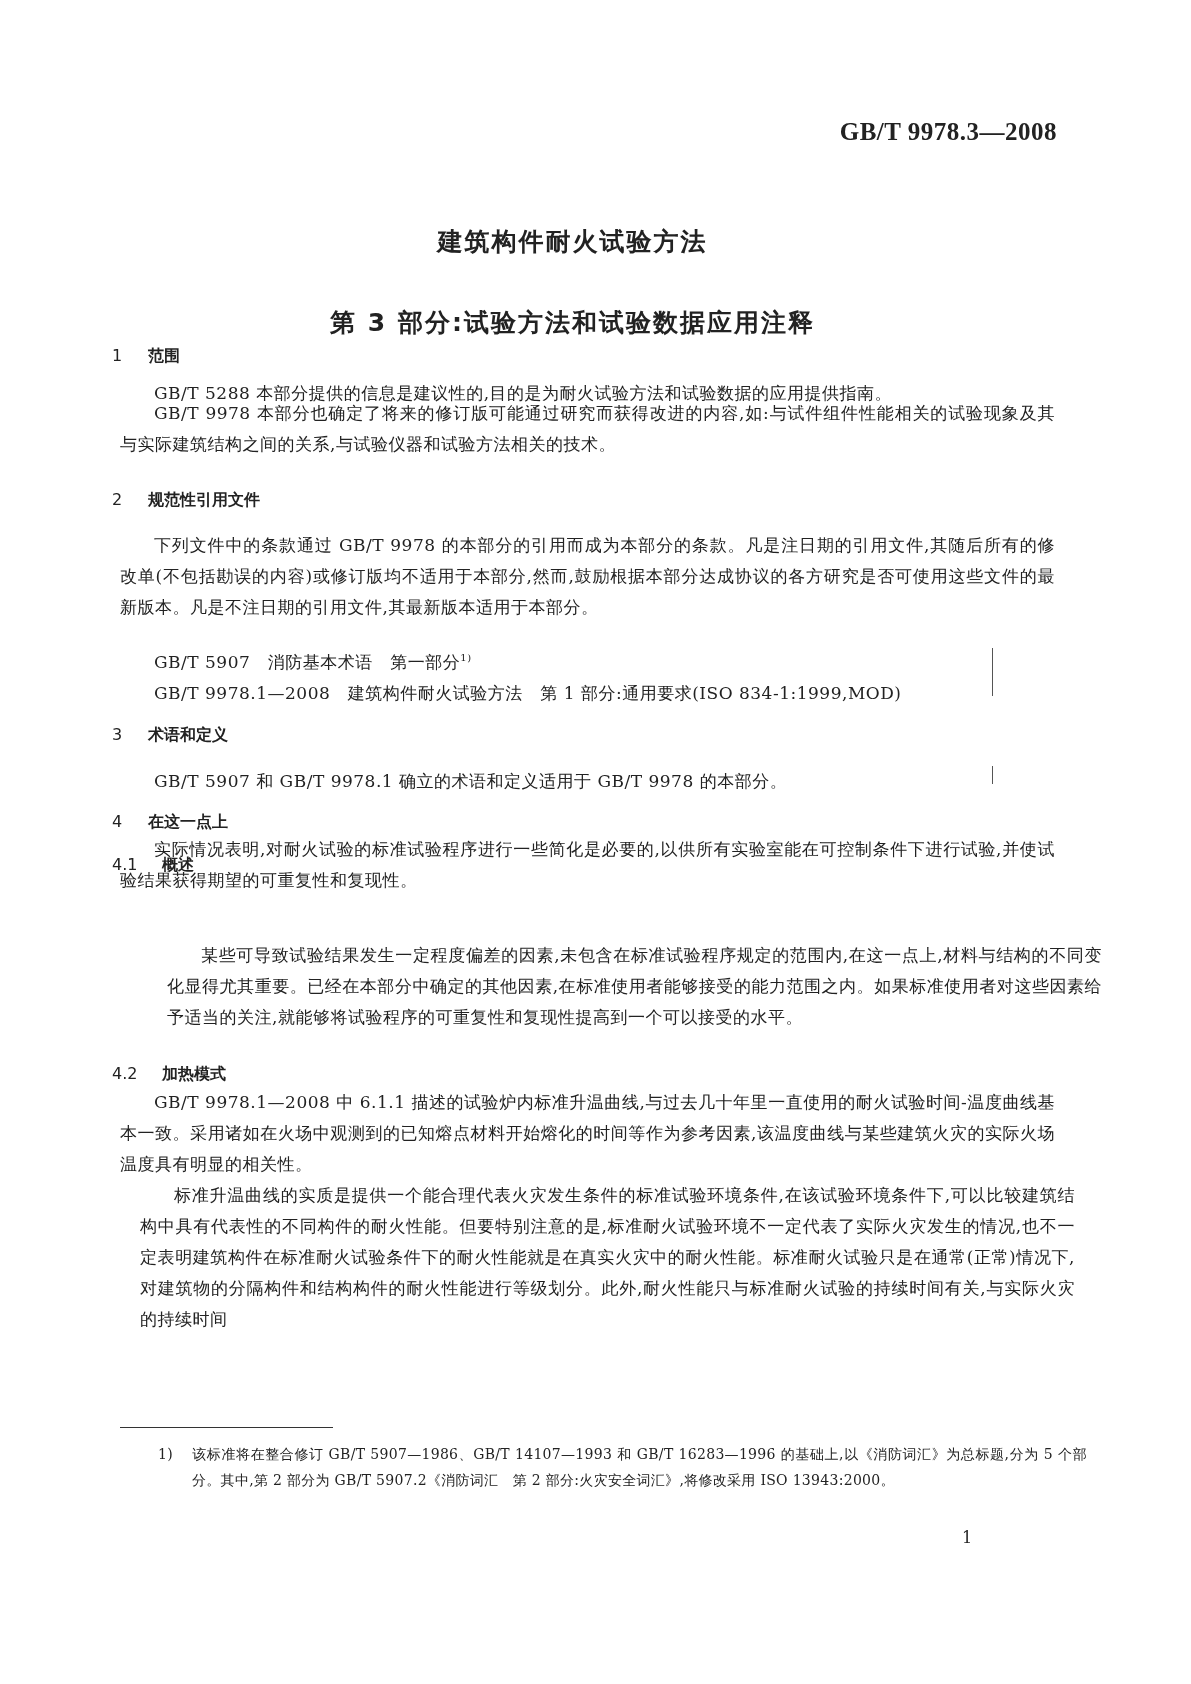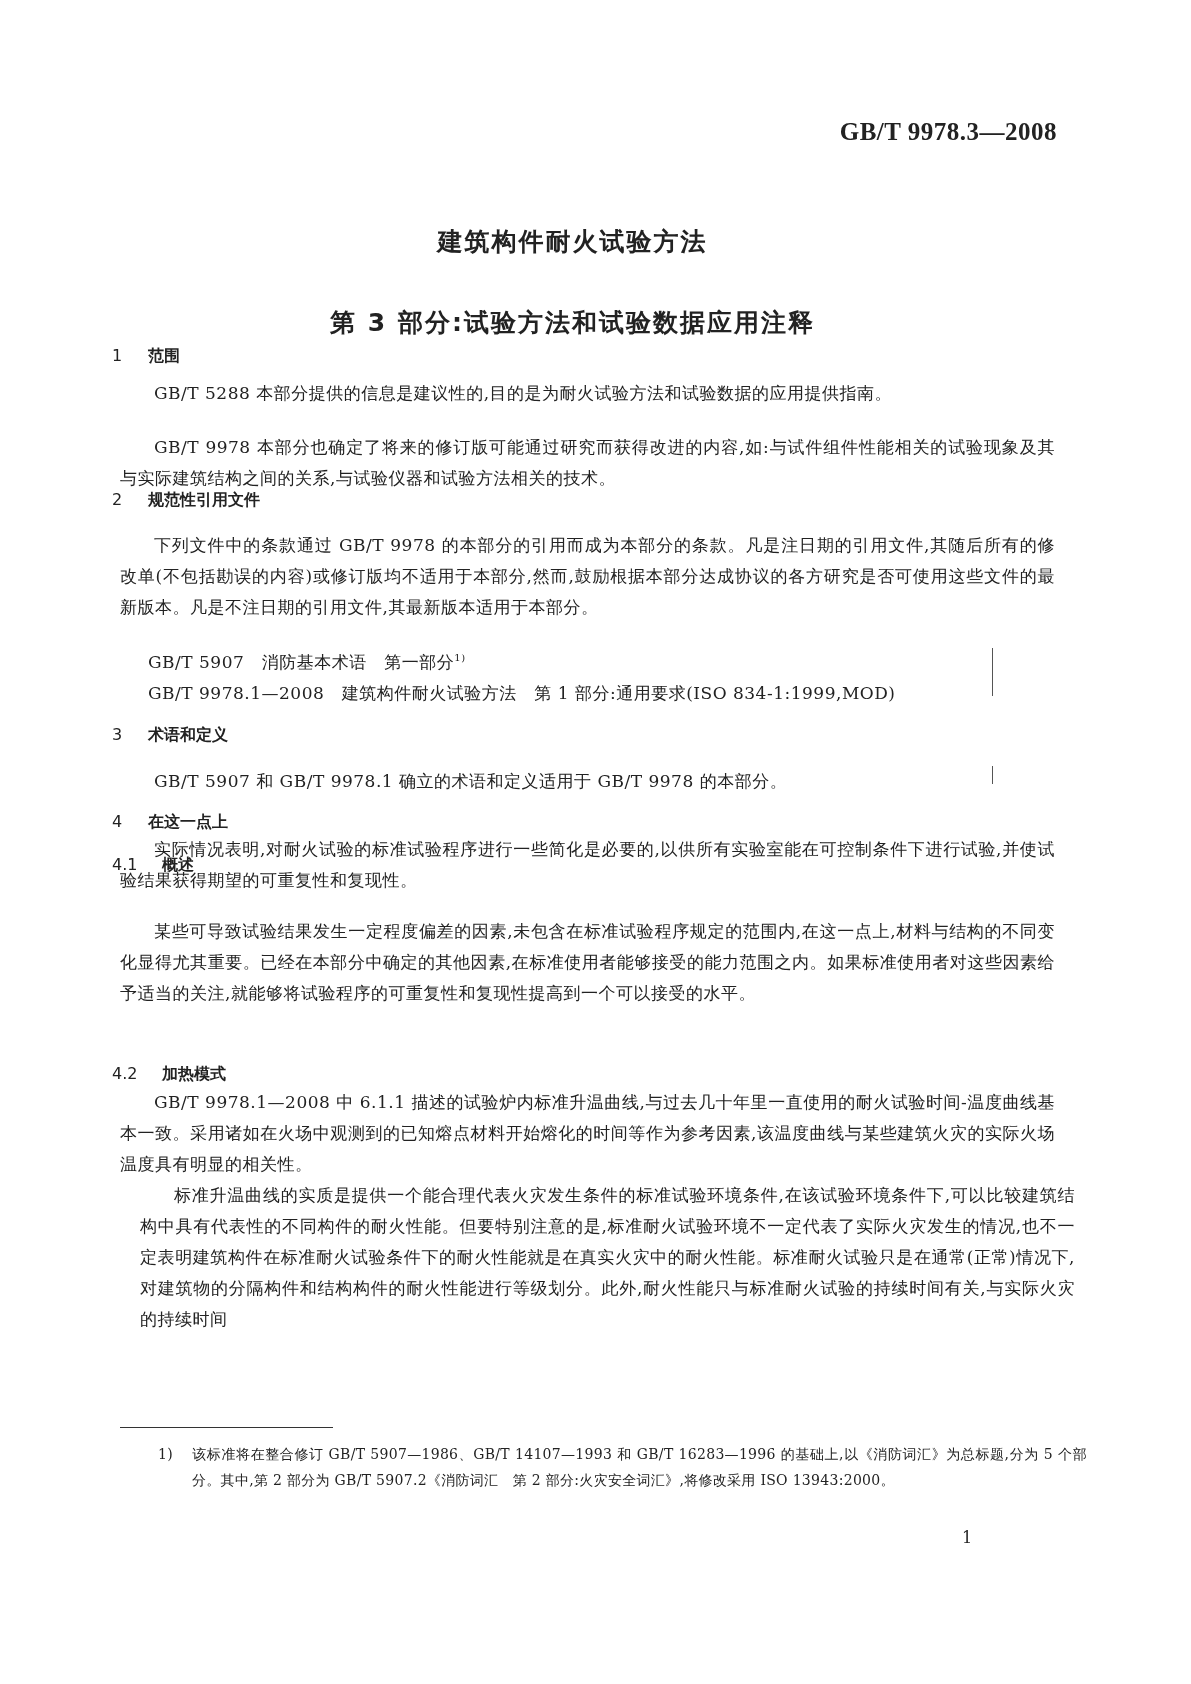--- a/index.html
+++ b/index.html
@@ -23,21 +23,21 @@
     font-family: "DejaVu Sans", sans-serif; font-size: 16px; font-weight: bold;
   }
   .h .num { display: inline-block; width: 36px; font-weight: normal; }
   .h.sub .num { width: 50px; }
   .para {
     position: absolute; left: 120px; width: 935px;
     font-size: 17px; line-height: 31px; text-align: justify; text-indent: 2em;
     letter-spacing: 0.5px;
   }
   .ref {
-    position: absolute; left: 148px; font-size: 17px; letter-spacing: 0.5px; white-space: nowrap;
+    position: absolute; left: 154px; font-size: 17px; letter-spacing: 0.5px; white-space: nowrap;
   }
   .ref sup { font-size: 10px; }
   .change-bar {
     position: absolute; width: 1px; background: #555;
   }
   .fn-rule {
     position: absolute; left: 120px; top: 1427px; width: 213px; height: 1px; background: #333;
   }
   .fn {
     position: absolute; left: 158px; top: 1441px; width: 895px;
@@ -54,21 +54,21 @@
 
 <div class="std-code">GB/T 9978.3—2008</div>
 
 <div class="title t1">建筑构件耐火试验方法</div>
 <div class="title t2">第 3 部分:试验方法和试验数据应用注释</div>
 
 <div class="h" style="top:346px;">
   <span class="num">1</span><span>范围</span>
 </div>
 <div class="para" style="top:378px;">GB/T 5288 本部分提供的信息是建议性的,目的是为耐火试验方法和试验数据的应用提供指南。</div>
-<div class="para" style="top:432px;">GB/T 9978 本部分也确定了将来的修订版可能通过研究而获得改进的内容,如:与试件组件性能相关的试验现象及其与实际建筑结构之间的关系,与试验仪器和试验方法相关的技术。</div>
+<div class="para" style="top:398px;">GB/T 9978 本部分也确定了将来的修订版可能通过研究而获得改进的内容,如:与试件组件性能相关的试验现象及其与实际建筑结构之间的关系,与试验仪器和试验方法相关的技术。</div>
 
 <div class="h" style="top:490px;">
   <span class="num">2</span><span>规范性引用文件</span>
 </div>
 <div class="para" style="top:530px;">下列文件中的条款通过 GB/T 9978 的本部分的引用而成为本部分的条款。凡是注日期的引用文件,其随后所有的修改单(不包括勘误的内容)或修订版均不适用于本部分,然而,鼓励根据本部分达成协议的各方研究是否可使用这些文件的最新版本。凡是不注日期的引用文件,其最新版本适用于本部分。</div>
 <div class="ref" style="top:651px;">
   <span>GB/T 5907</span> <span>消防基本术语　第一部分</span><sup>1)</sup>
 </div>
 <div class="ref" style="top:682px;">
   <span>GB/T 9978.1—2008</span> <span>建筑构件耐火试验方法　第 1 部分:通用要求(ISO 834-1:1999,MOD)</span>
@@ -82,21 +82,21 @@
 <div class="change-bar" style="left:992px; top:766px; height:18px;"></div>
 
 <div class="h" style="top:812px;">
   <span class="num">4</span><span>在这一点上</span>
 </div>
 
 <div class="h sub" style="top:855px;">
   <span class="num">4.1</span><span>概述</span>
 </div>
 <div class="para" style="top:834px;">实际情况表明,对耐火试验的标准试验程序进行一些简化是必要的,以供所有实验室能在可控制条件下进行试验,并使试验结果获得期望的可重复性和复现性。</div>
-<div class="para" style="top:916px;">某些可导致试验结果发生一定程度偏差的因素,未包含在标准试验程序规定的范围内,在这一点上,材料与结构的不同变化显得尤其重要。已经在本部分中确定的其他因素,在标准使用者能够接受的能力范围之内。如果标准使用者对这些因素给予适当的关注,就能够将试验程序的可重复性和复现性提高到一个可以接受的水平。</div>
+<div class="para" style="top:940px;margin-left:47px;">某些可导致试验结果发生一定程度偏差的因素,未包含在标准试验程序规定的范围内,在这一点上,材料与结构的不同变化显得尤其重要。已经在本部分中确定的其他因素,在标准使用者能够接受的能力范围之内。如果标准使用者对这些因素给予适当的关注,就能够将试验程序的可重复性和复现性提高到一个可以接受的水平。</div>
 
 <div class="h sub" style="top:1064px;">
   <span class="num">4.2</span><span>加热模式</span>
 </div>
 <div class="para" style="top:1087px;">GB/T 9978.1—2008 中 6.1.1 描述的试验炉内标准升温曲线,与过去几十年里一直使用的耐火试验时间-温度曲线基本一致。采用诸如在火场中观测到的已知熔点材料开始熔化的时间等作为参考因素,该温度曲线与某些建筑火灾的实际火场温度具有明显的相关性。</div>
 <div class="para" style="top:1180px;margin-left:20px;">标准升温曲线的实质是提供一个能合理代表火灾发生条件的标准试验环境条件,在该试验环境条件下,可以比较建筑结构中具有代表性的不同构件的耐火性能。但要特别注意的是,标准耐火试验环境不一定代表了实际火灾发生的情况,也不一定表明建筑构件在标准耐火试验条件下的耐火性能就是在真实火灾中的耐火性能。标准耐火试验只是在通常(正常)情况下,对建筑物的分隔构件和结构构件的耐火性能进行等级划分。此外,耐火性能只与标准耐火试验的持续时间有关,与实际火灾的持续时间</div>
 
 <div class="fn-rule"></div>
 <div class="fn"><span class="fn-mark">1)</span><span>该标准将在整合修订 GB/T 5907—1986、GB/T 14107—1993 和 GB/T 16283—1996 的基础上,以《消防词汇》为总标题,分为 5 个部分。其中,第 2 部分为 GB/T 5907.2《消防词汇　第 2 部分:火灾安全词汇》,将修改采用 ISO 13943:2000。</span></div>
 

